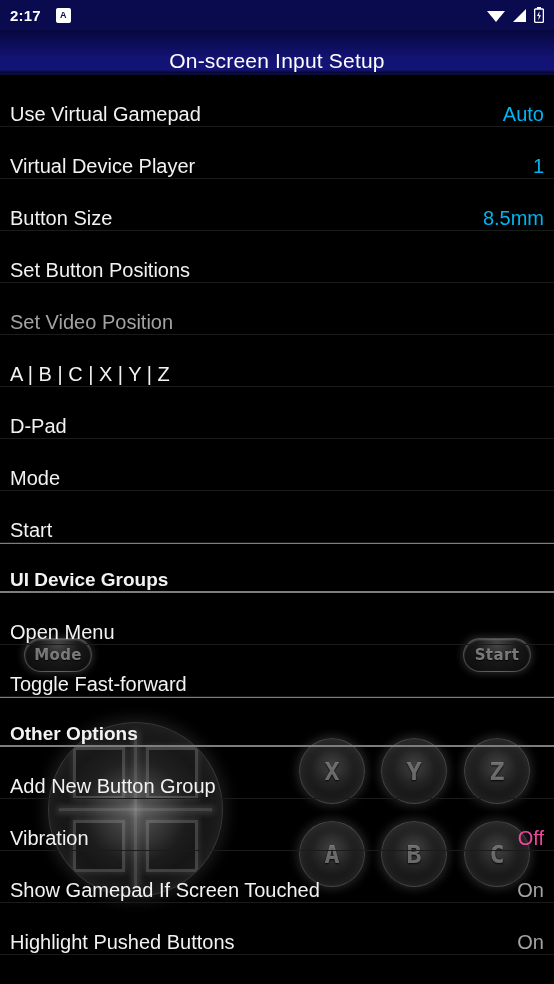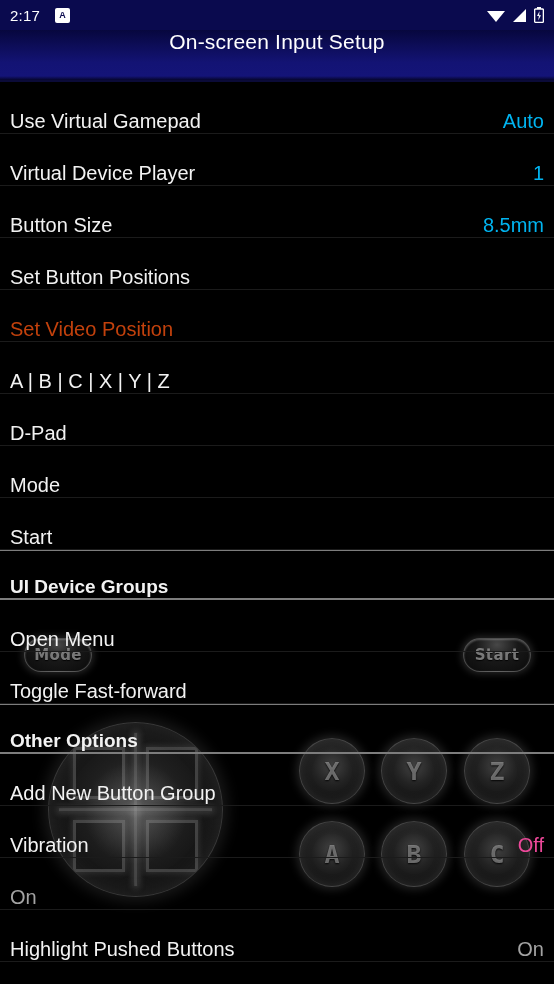--- a/index.html
+++ b/index.html
@@ -12,39 +12,39 @@
   #app { position:relative; width:554px; height:984px; overflow:hidden; background:#000; }
 
   
   .statusbar{
     position:relative; height:30px; width:100%;
     background:#0a0a4e;
     display:flex; align-items:center;
     padding:0 10px;
     z-index:5;
   }
-  .sb-time{ color:#fff; font-size:15px; font-weight:normal; letter-spacing:.2px; }
+  .sb-time{ color:#fff; font-size:15px; font-weight:bold; letter-spacing:.2px; }
   .sb-noti{
     margin-left:15px; width:15px; height:15px;
     background:#fff; border-radius:2px;
     color:#0a0a4e; font-size:9px; font-weight:bold;
     display:flex; align-items:center; justify-content:center;
     line-height:1;
   }
   .sb-right{ margin-left:auto; display:flex; align-items:center; gap:7px; }
   .ic-wifi{ width:18px; height:13px; }
   .ic-sig{ width:15px; height:13px; }
   .ic-batt{ width:10px; height:16px; }
 
   
   .titlebar{
-    position:relative; height:52px; width:100%;
+    position:relative; height:45px; width:100%;
     background:linear-gradient(to bottom,#07073e 0%,#131374 65%,#141478 92%,#05052c 100%);
     border-bottom:2px solid #0b0b38;
-    display:flex; align-items:flex-start; justify-content:center;
+    display:flex; align-items:flex-end; justify-content:center;
     z-index:5;
   }
   .titlebar .title{ color:#fff; font-size:21px; letter-spacing:.2px; }
 
   
   .overlay{ position:absolute; left:0; top:0; width:554px; height:984px; z-index:1; pointer-events:none; }
 
   .gp-pill{
     position:absolute;
     border-radius:999px;
@@ -103,21 +103,21 @@
   
   .list{ position:relative; z-index:3; }
   .row{
     position:relative;
     display:flex; align-items:flex-end; justify-content:space-between;
     height:52px; padding:0 10px;
     border-bottom:1px solid #1b1b1b;
     background:transparent;
   }
   .row .label{ color:#f2f2f2; font-size:20px; white-space:nowrap; }
-  .row.disabled .label{ color:#c2410c; }
+  .row.disabled .label{ color:#a3a3a3; }
   .row .value{ font-size:20px; white-space:nowrap; }
   .row.header{
     height:50px;
     border-bottom:2px solid #7d7d7d;
     border-top:1px solid #7d7d7d;
   }
   .row.header .label{ font-weight:bold; font-size:19px; }
   .v-cyan{ color:#00b4f0; }
   .v-red{ color:#ec4899; }
   .v-green{ color:#a3a3a3; }
@@ -234,20 +234,21 @@
         <span class="label">Other Options</span>
       </div>
       <div class="row">
         <span class="label">Add New Button Group</span>
       </div>
       <div class="row">
         <span class="label">Vibration</span>
         <span class="value v-red">Off</span>
       </div>
       <div class="row">
+        <span class="label">Show Gamepad If Screen Touched</span>
         <span class="value v-green">On</span>
       </div>
       <div class="row">
         <span class="label">Highlight Pushed Buttons</span>
         <span class="value v-green">On</span>
       </div>
     </div>
 
 </div>
 

